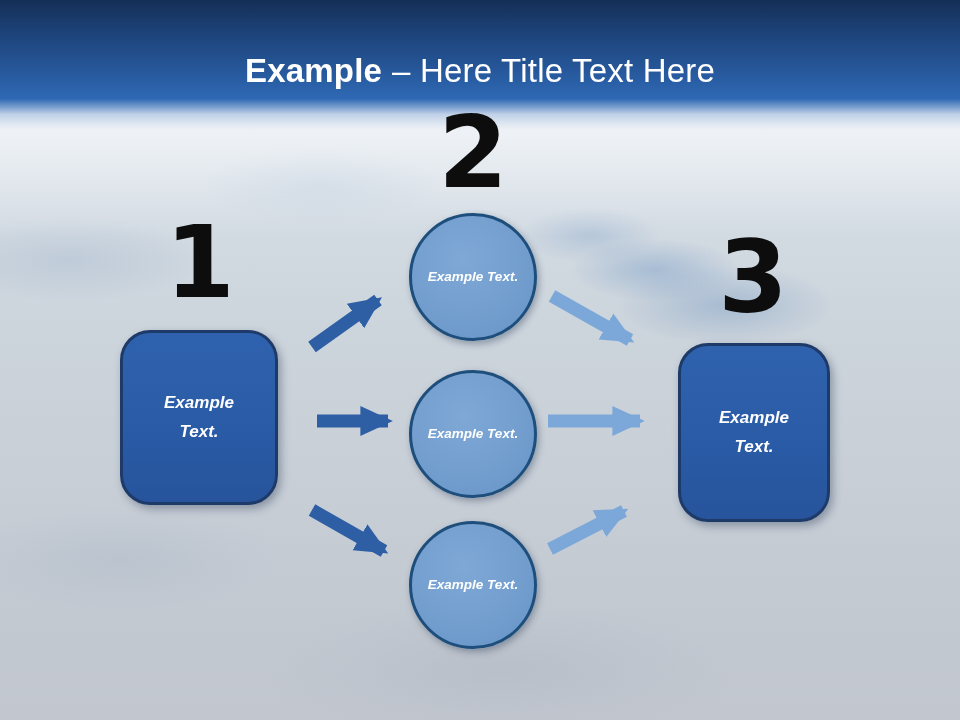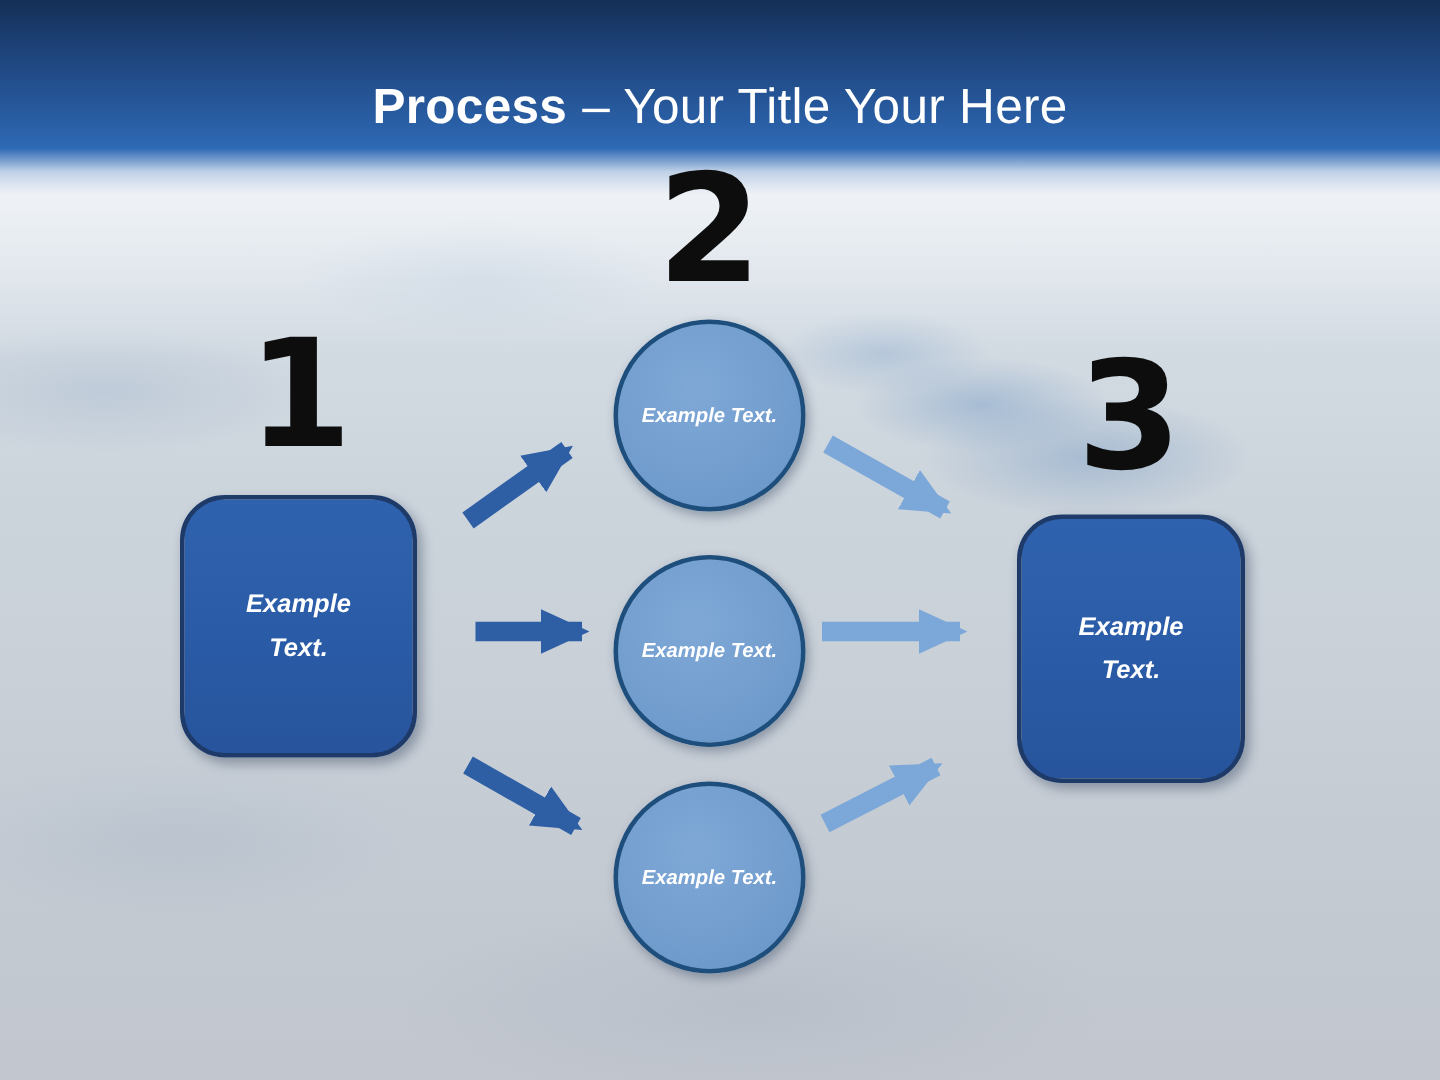--- a/index.html
+++ b/index.html
@@ -97,21 +97,21 @@
 </style>
 </head>
 <body>
 
 <div class="slide">
 
   <div class="bg"></div>
 
   <div class="header">
     <div class="title">
-      <span class="title-bold">Process</span><span class="title-rest">– Your Title Your Here</span>
+      <span class="title-bold">Example</span><span class="title-rest">– Here Title Text Here</span>
     </div>
   </div>
 
   <div class="num num1">1</div>
   <div class="num num2">2</div>
   <div class="num num3">3</div>
 
   <svg class="arrows" width="960" height="720" viewBox="0 0 960 720">
     <defs>
       <marker id="mhd" viewBox="0 0 10 10" refX="8.5" refY="5" markerWidth="2.5" markerHeight="2.5" orient="auto-start-reverse">

